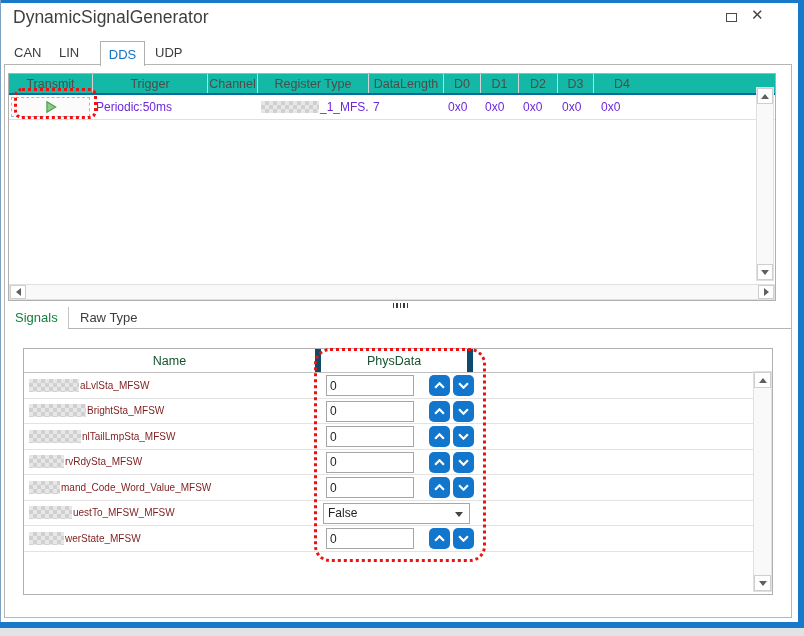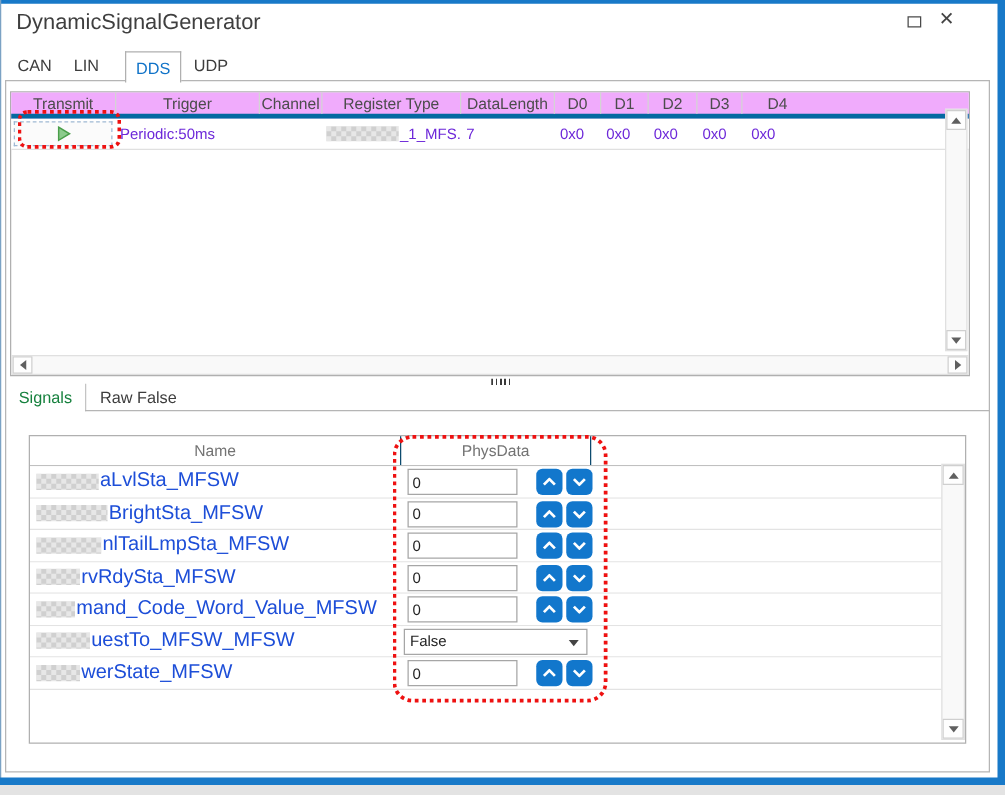--- a/index.html
+++ b/index.html
@@ -18,21 +18,21 @@
   .title{left:13px;top:7px;font-size:17.5px;color:#3f3f3f}
   .btn-max{left:726px;top:13px;width:11px;height:9px;border:1px solid #4a4a4a;background:#fff;cursor:default}
   .btn-close{left:751px;top:6px;font-size:15px;color:#444;cursor:default}
   
   .mtab{top:45px;font-size:13px;color:#3d3d3d}
   .mtab-sel-box{left:100px;top:41px;width:45px;height:25px;border:1px solid #b0b0b0;border-bottom:none;background:#fff;z-index:3;
     display:flex;align-items:center;justify-content:center;font-size:13px;color:#1073c8}
   .dds-panel{left:4px;top:64px;width:788px;height:554px;border:1px solid #b5b5b5;background:#fff}
   
   .grid{left:8px;top:73px;width:768px;height:228px;border:1px solid #b0b0b0;background:#fff}
-  .ghead{left:0;top:0;width:766px;height:21px;display:flex;border-bottom:4px solid #0369a1;background:#f0abfc}
+  .ghead{left:0;top:0;width:766px;height:21px;display:flex;border-bottom:2px solid #0369a1;background:#14b8a6}
   .ghead>div{border-right:1px solid #d4d4d4;display:flex;align-items:center;justify-content:center;
     font-size:12.5px;color:#4c4c4c;box-sizing:border-box;overflow:hidden;white-space:nowrap}
   .grow{left:0;top:21px;width:766px;height:25px;display:flex;border-bottom:1px solid #e0e0e0;background:#fff}
   .grow>div{box-sizing:border-box;display:flex;align-items:center;font-size:12px;color:#6d28d9;overflow:hidden;white-space:nowrap}
   .gc0{width:84px}.gc1{width:115px}.gc2{width:50px}.gc3{width:129px}.gc4{width:111px}
   .gc5{width:75px}.gc6{width:37px}.gc7{width:38px}.gc8{width:39px}.gc9{width:36px}.gc10{width:52px}
   .pl3{padding-left:3px}.pl4{padding-left:4px}.pl7{padding-left:7px}
   .transmit-cell{position:relative;justify-content:center}
   .focus-rect{position:absolute;left:2px;top:2px;right:3px;bottom:2px;border:1px dashed #9fb9d4;background:#fbfbfb}
   .play-icon{position:relative;z-index:1;display:block}
@@ -56,27 +56,27 @@
   .splitter{left:393px;top:303px;width:15px;height:5px;
     background:repeating-linear-gradient(90deg,#3a3a3a 0 1.5px,transparent 1.5px 3.5px);cursor:row-resize}
   
   .ltab-signals{left:15px;top:310px;font-size:13px;color:#15803d}
   .ltab-sep{left:68px;top:307px;width:1px;height:22px;background:#c4c4c4}
   .ltab-raw{left:80px;top:310px;font-size:13px;color:#3d3d3d}
   .ltab-line{left:68px;top:328px;width:724px;height:1px;background:#b5b5b5}
   
   .stable{left:23px;top:348px;width:750px;height:247px;border:1px solid #b0b0b0;background:#fff}
   .shead{left:0;top:0;width:748px;height:24px;display:flex;border-bottom:1px solid #c0c0c0}
-  .shead>div{border-right:1px solid #0c4a6e;display:flex;align-items:center;justify-content:center;
-    font-size:12.5px;color:#737373;box-sizing:border-box}
+  .shead>div{border-right:6px solid #0c4a6e;display:flex;align-items:center;justify-content:center;
+    font-size:12.5px;color:#14532d;box-sizing:border-box}
   .sc-name{width:297px}.sc-phys{width:152px}
   .scol-line{left:297px;top:24px;width:1px;height:179px;background:#e3e3e3}
   .srow{position:absolute;left:0;width:730px;height:25.5px;border-bottom:1px solid #e3e3e3;
     display:flex;align-items:center;padding-left:5px;box-sizing:border-box;background:#fff}
-  .sname{font-size:16px;color:#1d4ed8;margin-left:1px;white-space:nowrap}
+  .sname{font-size:10px;color:#7f1d1d;margin-left:1px;white-space:nowrap}
   .phys-input{position:absolute;left:302px;top:2px;width:88px;height:21px;border:1px solid #a6a6a6;
     font-family:"Liberation Sans",sans-serif;font-size:12px;color:#222;padding:0 3px;box-sizing:border-box;outline:none}
   .spin{position:absolute;top:2px;width:21px;height:21px;background:#1277cc;border-radius:5px;
     display:flex;align-items:center;justify-content:center;cursor:default}
   .spin.up{left:405px}.spin.dn{left:429px}
   .dropdown{position:absolute;left:299px;top:2px;width:147px;height:21px;border:1px solid #a6a6a6;background:#fff;
     display:flex;align-items:center;box-sizing:border-box;font-size:12px;color:#222;padding-left:4px;cursor:default}
   .caret{position:absolute;right:6px;top:8px;width:0;height:0;
     border-left:4px solid transparent;border-right:4px solid transparent;border-top:5px solid #444}
   
@@ -156,21 +156,21 @@
     </span>
   <span class="sb-btn">
       <span class="tri-r"></span>
     </span>
 </div>
 
 <div class="abs splitter"></div>
 
 <div class="abs ltab-signals">Signals</div>
 <div class="abs ltab-sep"></div>
-<div class="abs ltab-raw">Raw False</div>
+<div class="abs ltab-raw">Raw Type</div>
 <div class="abs ltab-line"></div>
 
 <div class="abs stable">
   <div class="abs shead">
     <div class="sc-name">Name</div>
     <div class="sc-phys">PhysData</div>
   </div>
   <div class="abs scol-line"></div>
 
   <div class="srow" style="top:24px">

